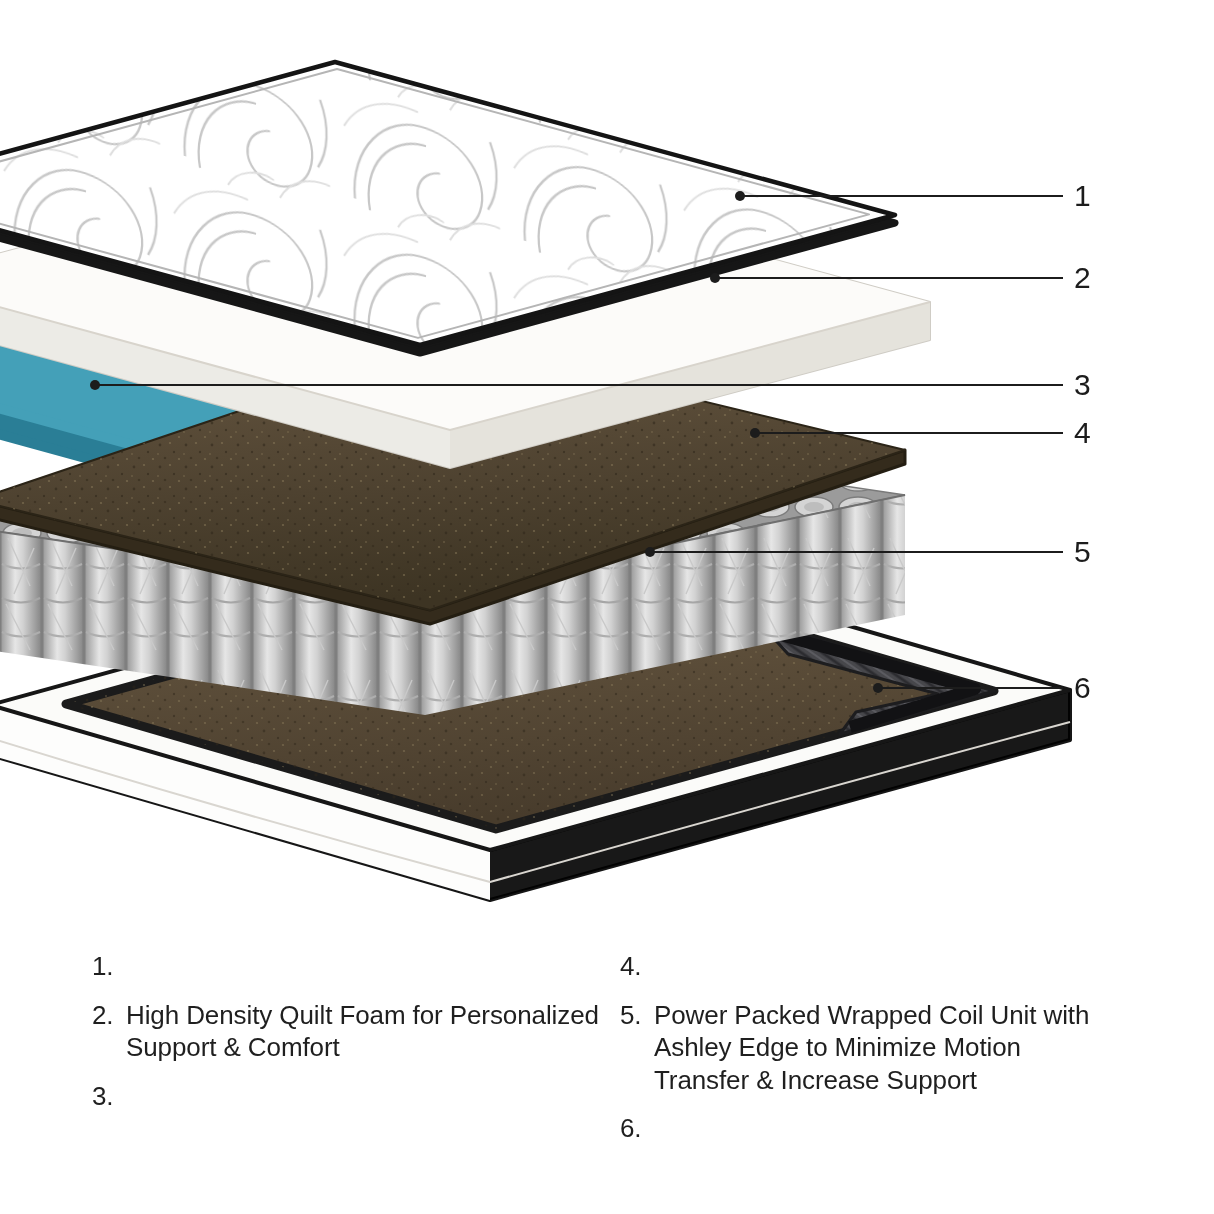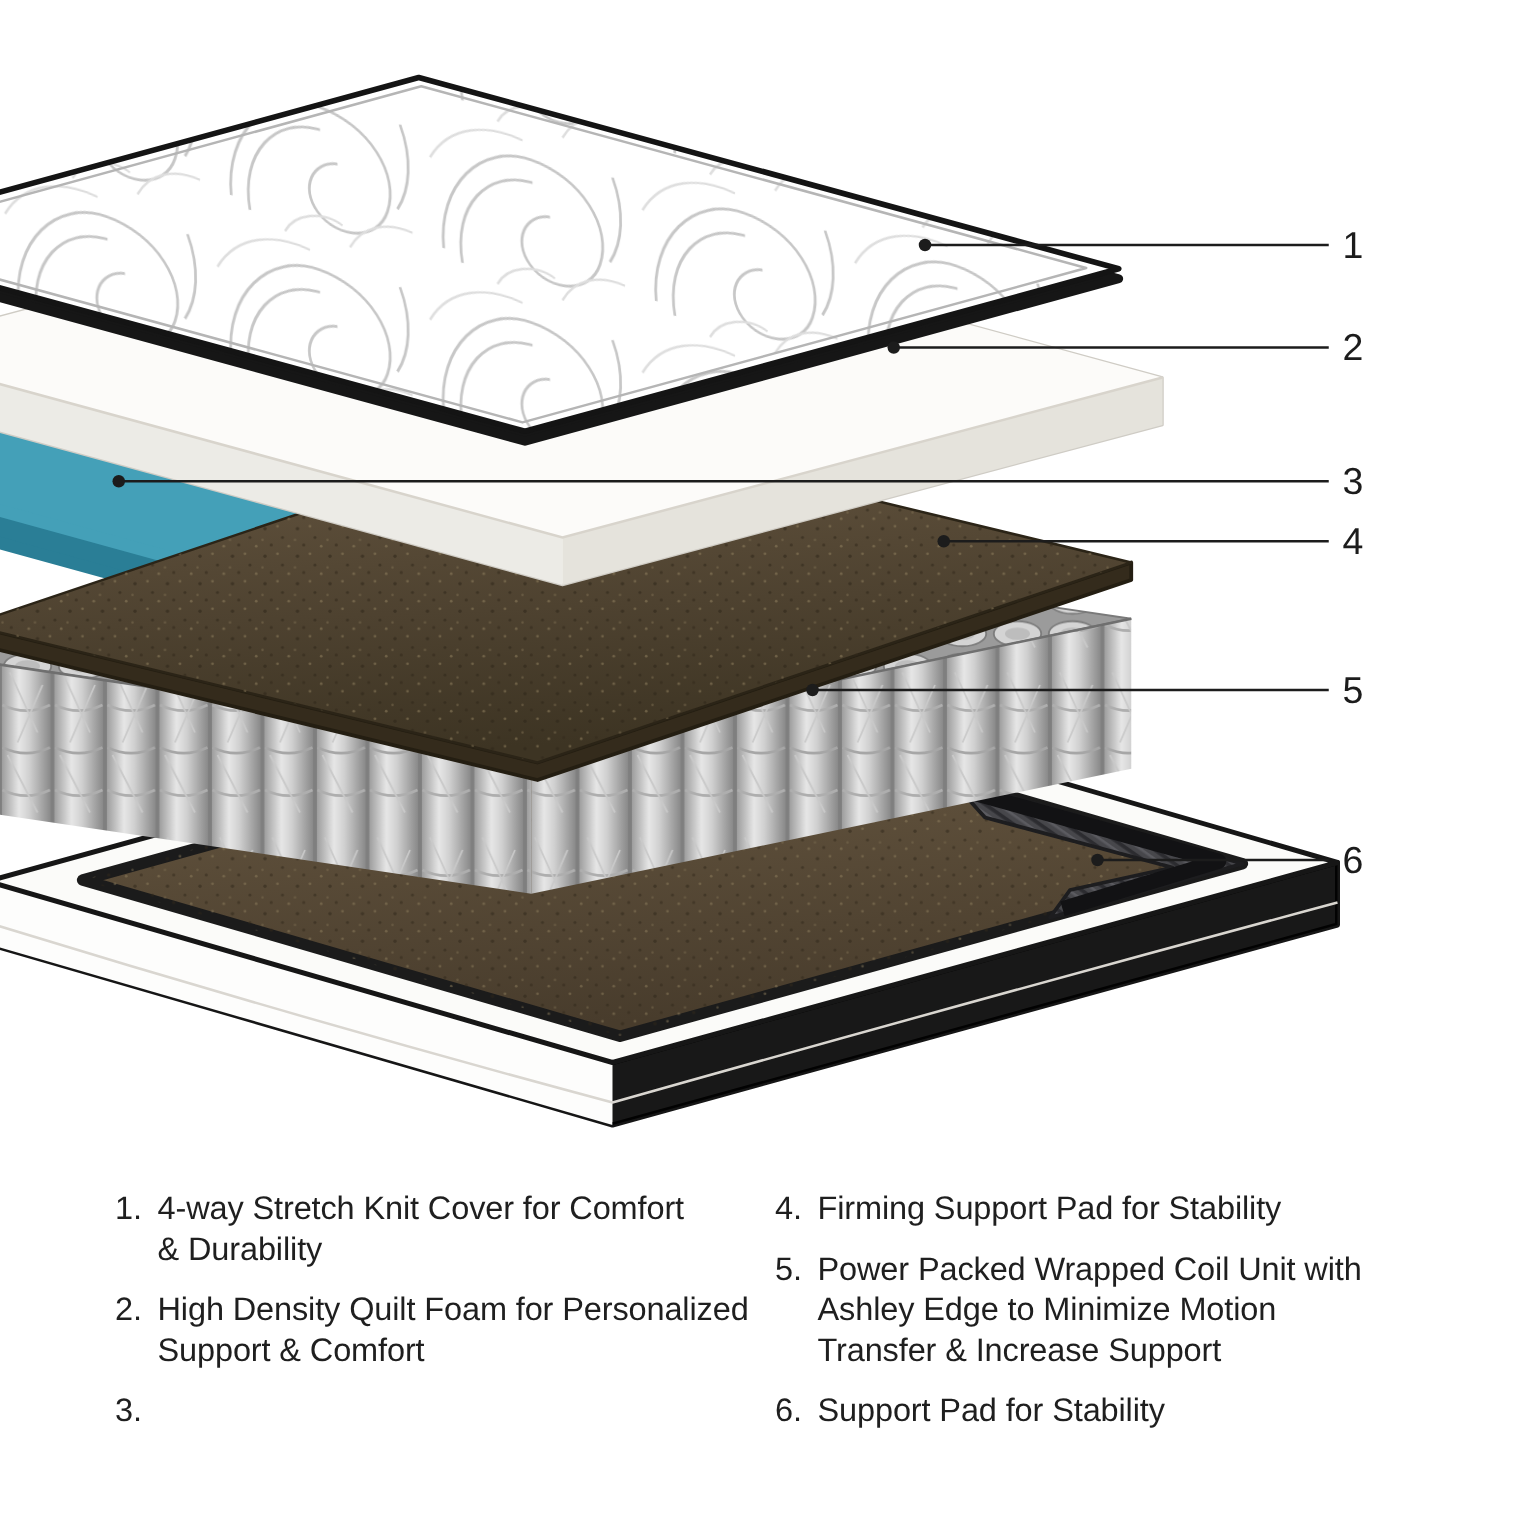--- a/index.html
+++ b/index.html
@@ -160,43 +160,39 @@
       <circle cx="878" cy="688" r="5" fill="#1c1c1c" stroke="none"></circle>
       <text class="callout-num" x="1074" y="698" stroke="none">6</text>
     </g>
   </g>
 </svg>
 
 <div class="legend">
   <div class="legend-col left">
     <div class="legend-item">
       <span class="num">1.</span>
-      <span class="txt">4-way Stretch Knit Cover for Comfort
-&amp; Durability</span>
     </div>
     <div class="legend-item">
       <span class="num">2.</span>
       <span class="txt">High Density Quilt Foam for Personalized
 Support &amp; Comfort</span>
     </div>
     <div class="legend-item">
       <span class="num">3.</span>
     </div>
   </div>
   <div class="legend-col right">
     <div class="legend-item">
       <span class="num">4.</span>
-      <span class="txt">Firming Support Pad for Stability</span>
     </div>
     <div class="legend-item">
       <span class="num">5.</span>
       <span class="txt">Power Packed Wrapped Coil Unit with
 Ashley Edge to Minimize Motion
 Transfer &amp; Increase Support</span>
     </div>
     <div class="legend-item">
       <span class="num">6.</span>
-      <span class="txt">Support Pad for Stability</span>
     </div>
   </div>
 </div>
 
 </div>
 
 </body></html>

